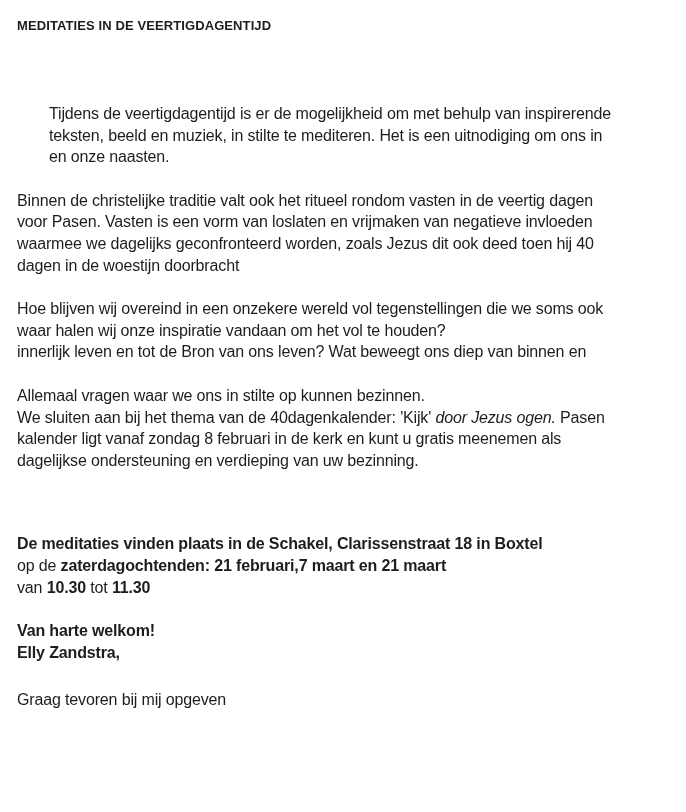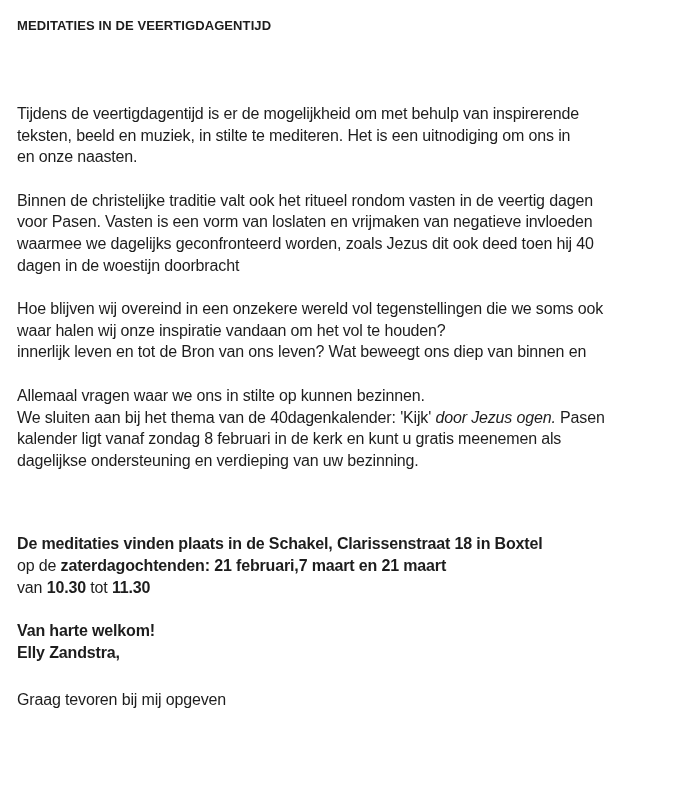--- a/index.html
+++ b/index.html
@@ -32,21 +32,21 @@
     font-size: 16px;
     line-height: 21.6px;
     letter-spacing: -0.15px;
   }
   .line {
     display: block;
     white-space: pre;
   }
   .em { font-style: italic; }
   .b  { font-weight: bold; }
-  .mt-title  { margin-top: 66px; }  
+  .mt-title  { margin-top: 66px; margin-left: 32px; }  
   .mt-para   { margin-top: 22px; }  
   .mt-detail { margin-top: 62px; }  
   .mt-close1 { margin-top: 22px; font-weight: bold; }  
   .mt-close2 { margin-top: 26px; }  
 </style>
 </head>
 <body>
 
 <div class="page">
 

